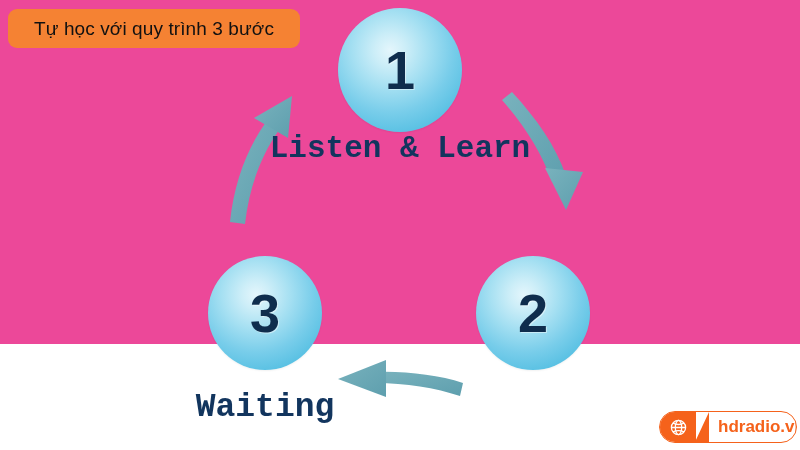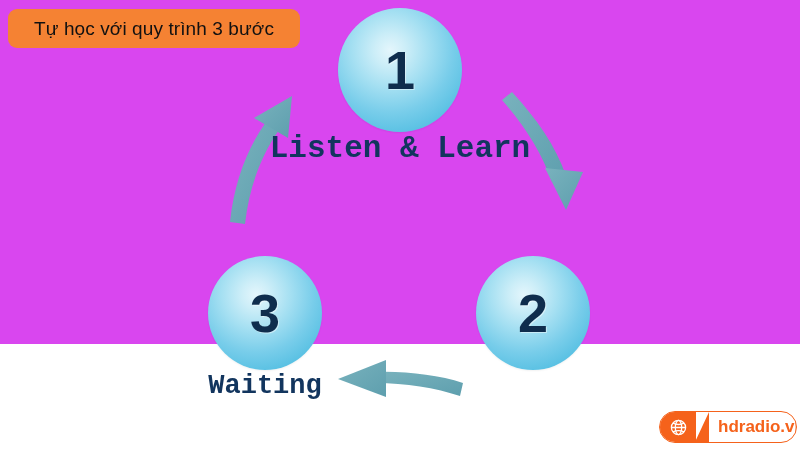--- a/index.html
+++ b/index.html
@@ -10,21 +10,21 @@
     width: 800px;
     height: 450px;
     background: #ffffff;
     font-family: "Liberation Sans", sans-serif;
     overflow: hidden;
   }
   #stage {
     position: relative;
     width: 800px;
     height: 344px;
-    background: #d946ef;
+    background: #ec4899;
   }
 
   
   #title-pill {
     position: absolute;
     left: 8px;
     top: 9px;
     width: 292px;
     height: 39px;
     background: #f58233;
@@ -84,22 +84,22 @@
   }
   #label-1 {
     left: 250px; top: 131px; width: 300px;
     font-size: 31px;
   }
   #label-2 {
     left: 458px; top: 371px; width: 150px;
     font-size: 27px;
   }
   #label-3 {
-    left: 190px; top: 371px; width: 150px;
-    font-size: 27px;
+    left: 190px; top: 389px; width: 150px;
+    font-size: 33px;
   }
 
   
   #arrows {
     position: absolute;
     left: 0; top: 0;
     width: 800px; height: 450px;
     pointer-events: none;
   }
 

